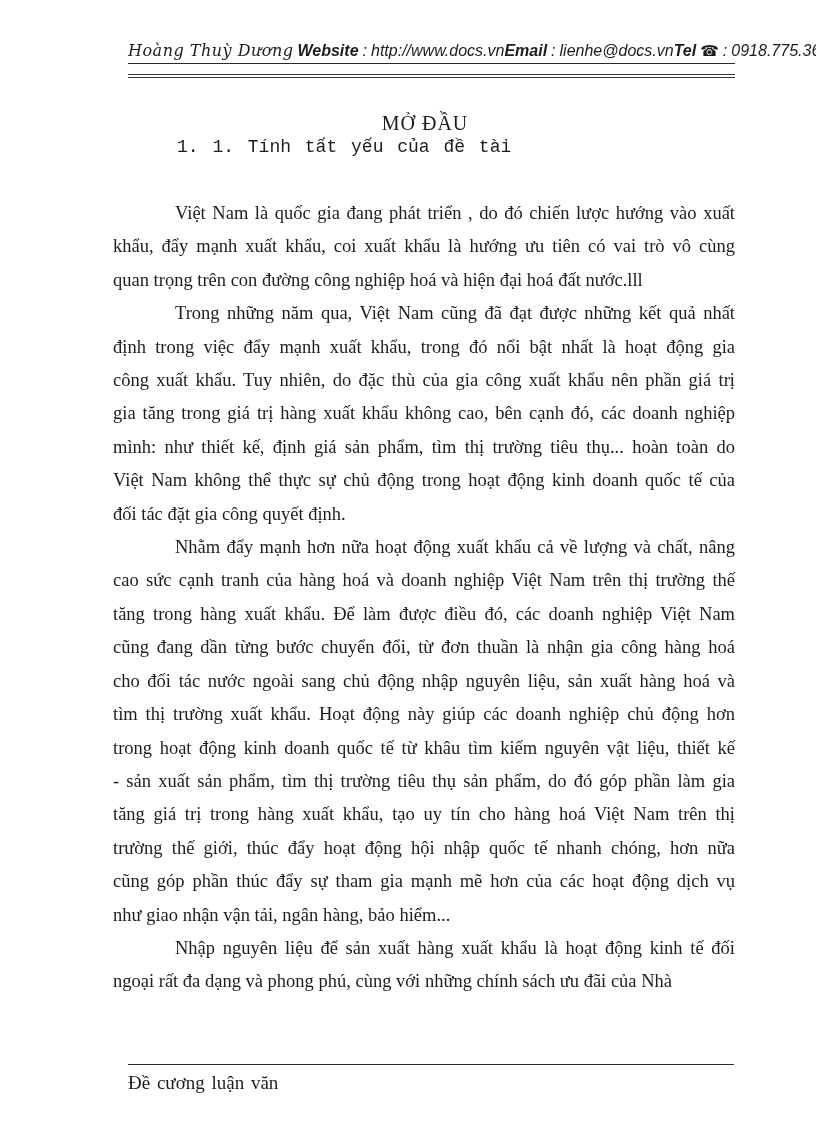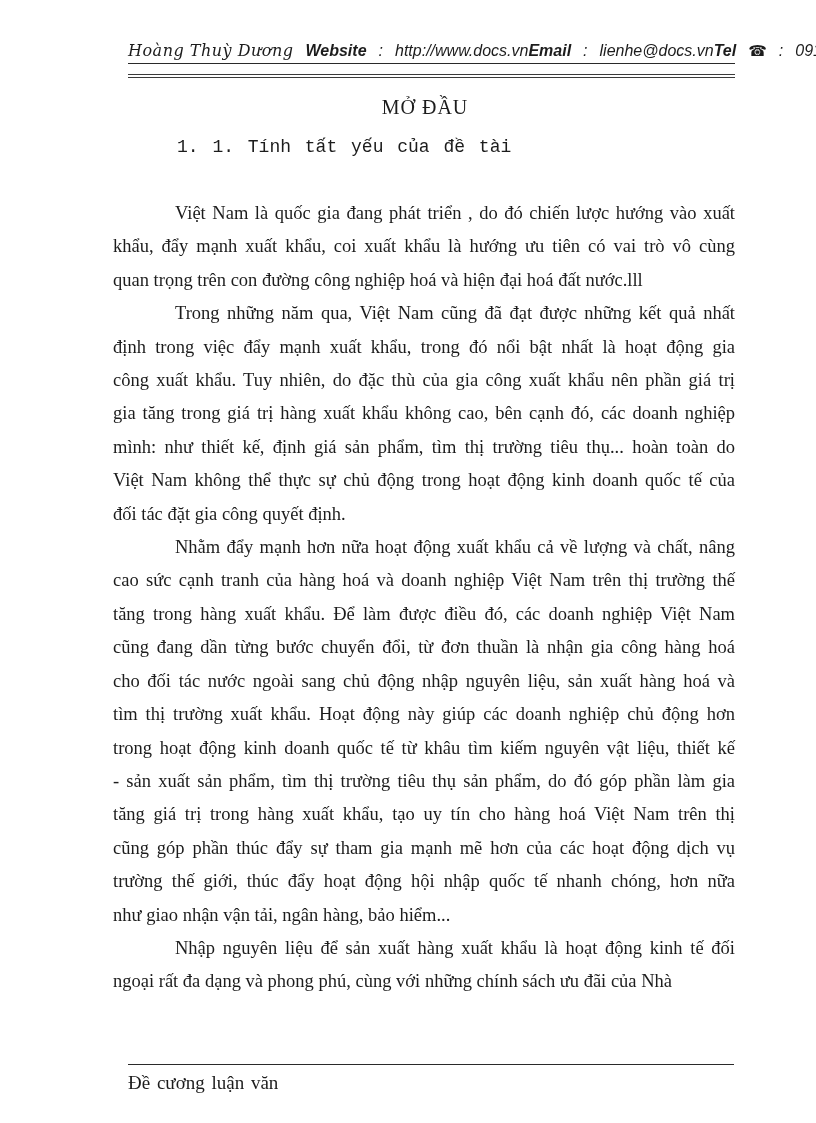--- a/index.html
+++ b/index.html
@@ -27,32 +27,32 @@
     font-style:italic; letter-spacing:0.5px;
   }
   .header .hlabel {
     font-family:"Liberation Sans","DejaVu Sans",sans-serif;
     font-weight:bold; font-style:italic;
   }
   .header .hvalue {
     font-family:"Liberation Sans","DejaVu Sans",sans-serif;
     font-style:italic;
   }
-  .header .hgroup { display:inline-flex; gap:12px; align-items:baseline; }
+  .header .hgroup { display:inline-flex; gap:4px; align-items:baseline; }
   .phone-glyph { font-style:normal; font-size:15px; }
 
   .header-rule {
     position:absolute; left:128px; top:74px; width:607px; height:4px;
     border-top:1px solid #3a3a3a; border-bottom:1px solid #3a3a3a;
     box-sizing:border-box;
   }
 
   
   .doc-title {
-    position:absolute; left:115px; top:96px; width:620px;
+    position:absolute; left:115px; top:112px; width:620px;
     text-align:center; font-size:20px; letter-spacing:1px;
   }
   .section-heading {
     position:absolute; left:177px; top:137px;
     font-size:18px; word-spacing:3px;font-family:Liberation Mono, monospace;
   }
 
   
   .body-text {
     position:absolute; left:113px; top:197px; width:622px;
@@ -119,22 +119,22 @@
     <div>
         <div class="line first">Nhằm đẩy mạnh hơn nữa hoạt động xuất khẩu cả về lượng và chất, nâng</div>
         <div class="line">cao sức cạnh tranh của hàng hoá và doanh nghiệp Việt Nam trên thị trường thế</div>
         <div class="line">tăng trong hàng xuất khẩu. Để làm được điều đó, các doanh nghiệp Việt Nam</div>
         <div class="line">cũng đang dần từng bước chuyển đổi, từ đơn thuần là nhận gia công hàng hoá</div>
         <div class="line">cho đối tác nước ngoài sang chủ động nhập nguyên liệu, sản xuất hàng hoá và</div>
         <div class="line">tìm thị trường xuất khẩu. Hoạt động này giúp các doanh nghiệp chủ động hơn</div>
         <div class="line">trong hoạt động kinh doanh quốc tế từ khâu tìm kiếm nguyên vật liệu, thiết kế</div>
         <div class="line">- sản xuất sản phẩm, tìm thị trường tiêu thụ sản phẩm, do đó góp phần làm gia</div>
         <div class="line">tăng giá trị trong hàng xuất khẩu, tạo uy tín cho hàng hoá Việt Nam trên thị</div>
+        <div class="line">trường thế giới, thúc đẩy hoạt động hội nhập quốc tế nhanh chóng, hơn nữa</div>
         <div class="line">cũng góp phần thúc đẩy sự tham gia mạnh mẽ hơn của các hoạt động dịch vụ</div>
-        <div class="line">trường thế giới, thúc đẩy hoạt động hội nhập quốc tế nhanh chóng, hơn nữa</div>
         <div class="line last">như giao nhận vận tải, ngân hàng, bảo hiểm...</div>
       </div>
     <div>
         <div class="line first">Nhập nguyên liệu để sản xuất hàng xuất khẩu là hoạt động kinh tế đối</div>
         <div class="line last">ngoại rất đa dạng và phong phú, cùng với những chính sách ưu đãi của Nhà</div>
       </div>
   </div>
 
   <div class="footer-rule"></div>
   <div class="footer-text">Đề cương luận văn</div>

